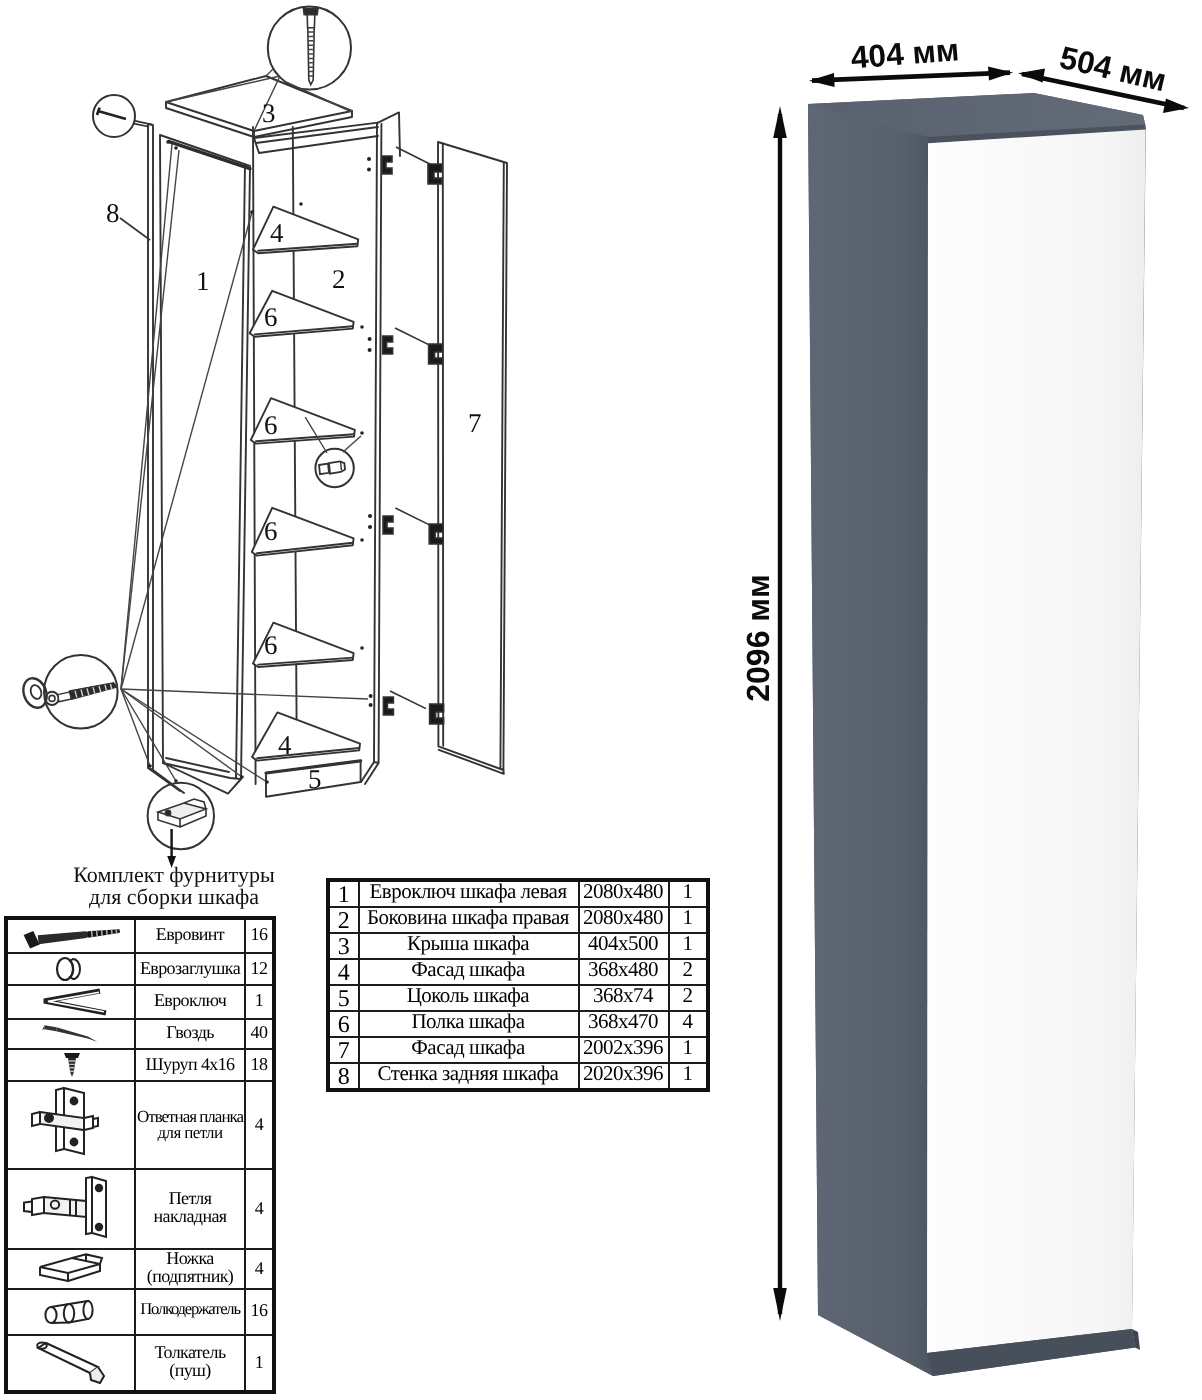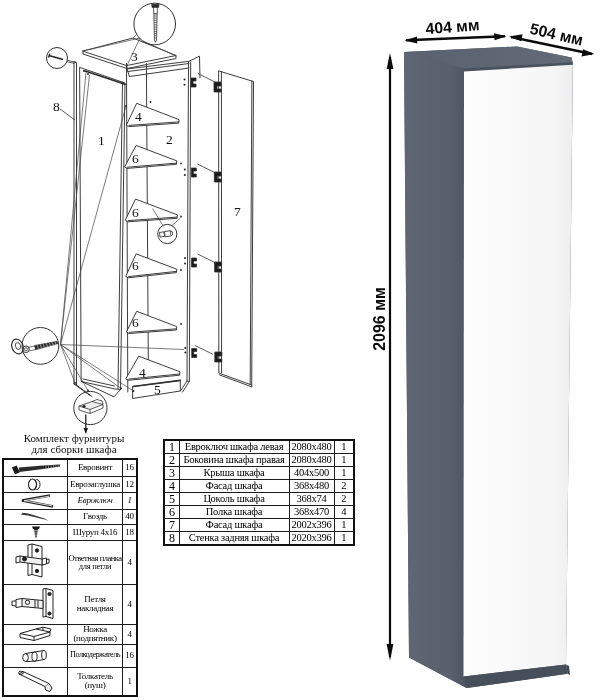--- a/index.html
+++ b/index.html
@@ -3,21 +3,21 @@
 <meta charset="utf-8">
 <style>
 html,body{margin:0;padding:0;}
 body{width:601px;height:700px;background:#ffffff;position:relative;overflow:hidden;
      font-family:"Liberation Serif", serif;}
 #main{position:absolute;left:0;top:0;}
 .tbl svg{vertical-align:middle;}
 .tbl{position:absolute;border-collapse:collapse;table-layout:fixed;border:2px solid #111;}
 .tbl td{border:1px solid #1c1c1c;padding:0;line-height:1.0;overflow:hidden;}
 #ptable td{white-space:nowrap;}
-#hwhead{position:absolute;left:4px;top:433px;width:140px;text-align:center;
+#hwhead{position:absolute;left:17px;top:433px;width:140px;text-align:center;
         font-size:11px;color:#111;line-height:11.3px;}
 #ptable td.n{width:13.5px;text-align:center;font-size:12px;}
 #ptable td.c{width:109px;text-align:center;}
 #ptable td.s{width:44px;text-align:center;}
 #ptable td.q{width:18.5px;text-align:center;}
 </style>
 </head>
 <body>
 
 <svg id="main" width="601" height="700" viewBox="0 0 601 700">
@@ -287,21 +287,21 @@
 
 <tr style="height:16px;padding-left:20px;">
         <td style="text-align:center;"><svg width="22" height="15" viewBox="0 0 22 15">
             <ellipse cx="7.5" cy="7.5" rx="4" ry="5.5" fill="none" stroke="#222" stroke-width="1.1"></ellipse>
             <path d="M11.5,2.5 a3.5,5 0 0 1 0,10 l-1.5,-1 a3,4.5 0 0 0 0,-8 z" fill="none" stroke="#222" stroke-width="1"></path>
           </svg></td>
 <td style="text-align:center;">Еврозаглушка</td>
         <td style="text-align:center;">12</td>
       </tr>
 
-<tr style="height:16px;font-style:italic;">
+<tr style="height:16px;">
         <td style="text-align:center;"><svg width="44" height="16" viewBox="0 0 44 16">
             <path d="M36,2.5 L8,7.5 L39,13.5" fill="none" stroke="#222" stroke-width="2.6"></path>
             <path d="M35.5,3.1 L10,7.7 L38,12.9" fill="none" stroke="#ffffff" stroke-width="0.8"></path>
           </svg></td>
 <td style="text-align:center;">Евроключ</td>
         <td style="text-align:center;">1</td>
       </tr>
 
 <tr style="height:15px;margin-top:36px;">
         <td style="text-align:center;"><svg width="40" height="11" viewBox="0 0 40 11">

